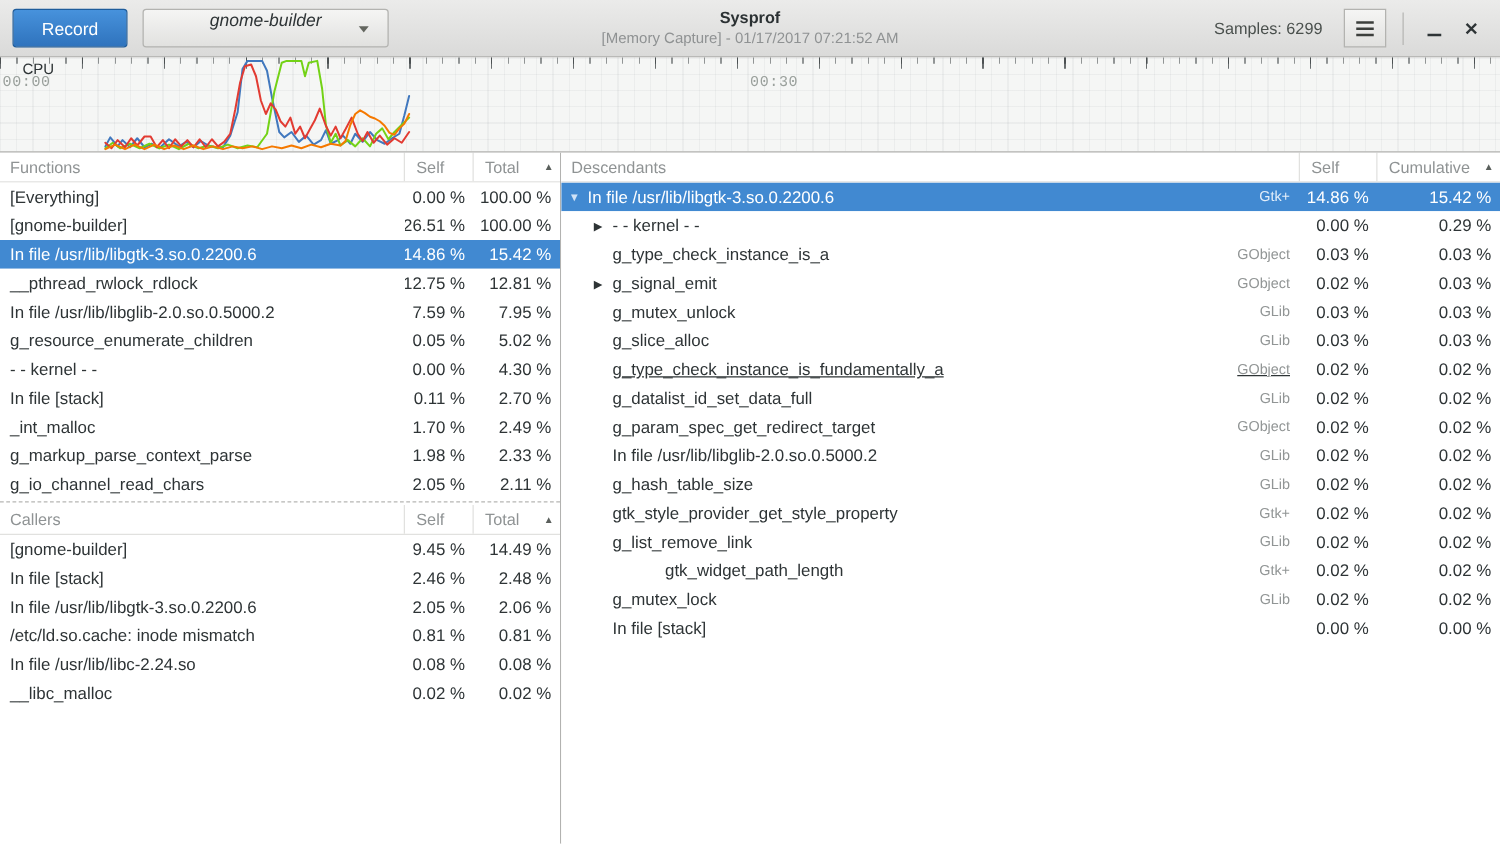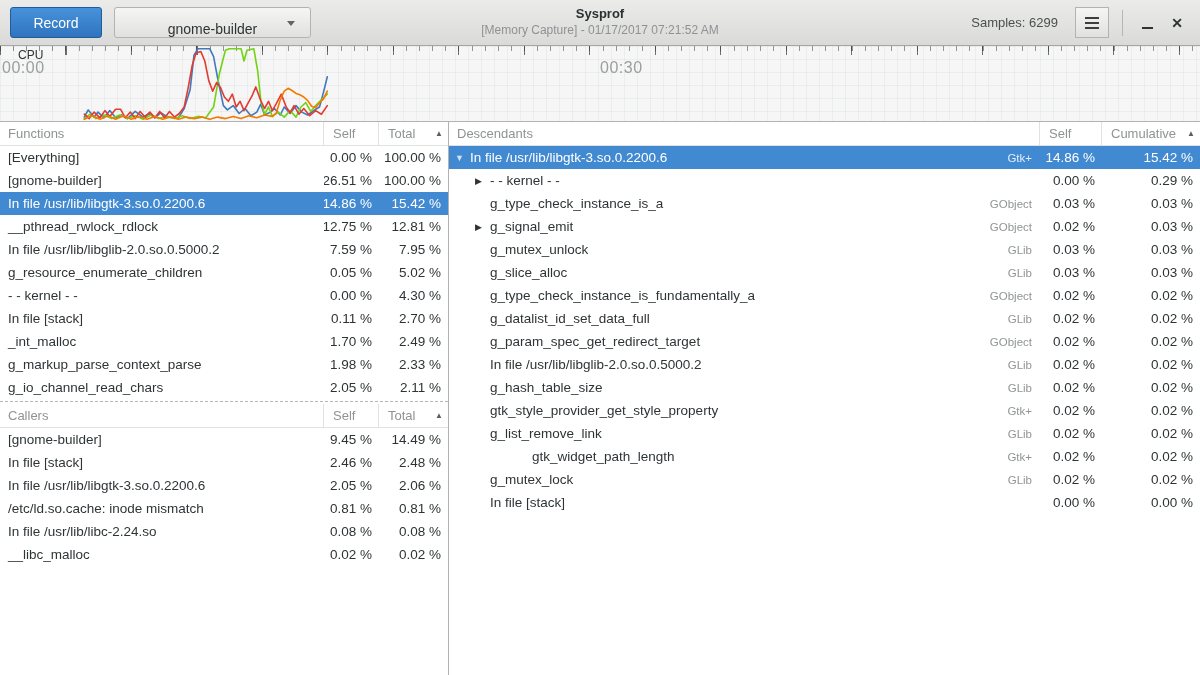--- a/index.html
+++ b/index.html
@@ -6,21 +6,21 @@
   html,body { width:1200px; height:675px; overflow:hidden; }
   body { font-family:"Liberation Sans", sans-serif; background:#fff; }
   .app { width:1200px; height:675px; display:flex; flex-direction:column; }
 
   
   .headerbar { flex:0 0 46px; height:46px; background:linear-gradient(#ebebea,#dadad9);
     border-bottom:1px solid #a5a5a3; display:flex; align-items:center; padding:0 8px; position:relative; }
   .hb-btn { font-family:inherit; font-size:14px; border-radius:3px; cursor:default; z-index:2; }
   .record { width:92px; height:31px; background:linear-gradient(#4792dc,#2f73bd); border:1px solid #1e5c9b; color:#fff; margin-left:2px; }
   .proc { width:197px; height:31px; margin-left:12px; background:linear-gradient(#f5f5f4,#e1e1df);
-    border:1px solid #b3b3b0; color:#2e3436; position:relative; display:flex; align-items:flex-end; justify-content:center; }
+    border:1px solid #b3b3b0; color:#2e3436; position:relative; display:flex; align-items:flex-start; justify-content:center;font-style:italic; }
   .chev { position:absolute; right:15px; top:13px; width:0; height:0;
     border-left:4px solid transparent; border-right:4px solid transparent; border-top:5px solid #63665f; }
   .titles { position:absolute; left:0; right:0; top:6px; text-align:center; z-index:1; }
   .wtitle { font-size:13px; font-weight:bold; color:#2b3133; }
   .wsub { font-size:12px; color:#8f9293; margin-top:2px; }
   .hright { margin-left:auto; display:flex; align-items:center; z-index:2; }
   .samples { font-size:13px; color:#4a504d; margin-right:17px; }
   .menu { width:34px; height:31px; background:linear-gradient(#f5f5f4,#e1e1df); border:1px solid #b3b3b0;
     display:flex; flex-direction:column; align-items:center; justify-content:center; }
   .hamburger { display:flex; flex-direction:column; gap:3px; }
@@ -33,21 +33,21 @@
   
   .cpu-graph { flex:0 0 76px; height:76px; position:relative; border-bottom:1px solid #b2b2b0;
     background:
       repeating-linear-gradient(to right, rgba(70,80,90,0.055) 0 1px, transparent 1px 13px),
       repeating-linear-gradient(to bottom, rgba(70,80,90,0.055) 0 1px, transparent 1px 13px),
       #f5f6f5; }
   .ruler { position:absolute; top:0; left:0; right:0; }
   .ruler.minor { height:5px; background:repeating-linear-gradient(to right, rgba(46,52,54,0.5) 0 1px, transparent 1px 13.1px); }
   .ruler.major { height:9px; background:repeating-linear-gradient(to right, rgba(46,52,54,0.7) 0 1px, transparent 1px 65.5px); }
   .cpu-label { position:absolute; top:2px; left:18px; font-size:12px; color:#2e3436; }
-  .tlabel { position:absolute; top:13px; font-size:16px; font-family:Liberation Sans, sans-serif; color:#9aa09c; letter-spacing:0.5px; }
+  .tlabel { position:absolute; top:13px; font-size:12px; font-family:Liberation Mono, monospace; color:#9aa09c; letter-spacing:0.5px; }
   .tlabel.start { left:2px; }
   .tlabel.mid { left:600px; }
   .cpu-graph svg { position:absolute; left:0; top:0; width:1200px; height:76px; }
 
   
   .main { flex:1; display:flex; min-height:0; background:#fff; }
   .pane { display:flex; flex-direction:column; min-width:0; background:#fff; }
   .pane.left { flex:0 0 449px; width:449px; border-right:1px solid #b2b2b0; }
   .pane.right { flex:1; }
 
@@ -329,21 +329,21 @@
           <div class="trow">
             <div class="cell cname" style="padding-left: 26px;">
               <span class="expander"></span>
               <span>g_slice_alloc</span>
               <span class="tag">GLib</span>
             </div>
             <div class="cell cval c-self">0.03 %</div>
             <div class="cell cval c-total">0.03 %</div>
           </div>
           <div class="trow">
-            <div class="cell cname" style="padding-left: 26px;">
+            <div class="cell cname" style="padding-left: 26px; text-decoration: underline;">
               <span class="expander"></span>
               <span>g_type_check_instance_is_fundamentally_a</span>
               <span class="tag">GObject</span>
             </div>
             <div class="cell cval c-self">0.02 %</div>
             <div class="cell cval c-total">0.02 %</div>
           </div>
           <div class="trow">
             <div class="cell cname" style="padding-left: 26px;">
               <span class="expander"></span>

